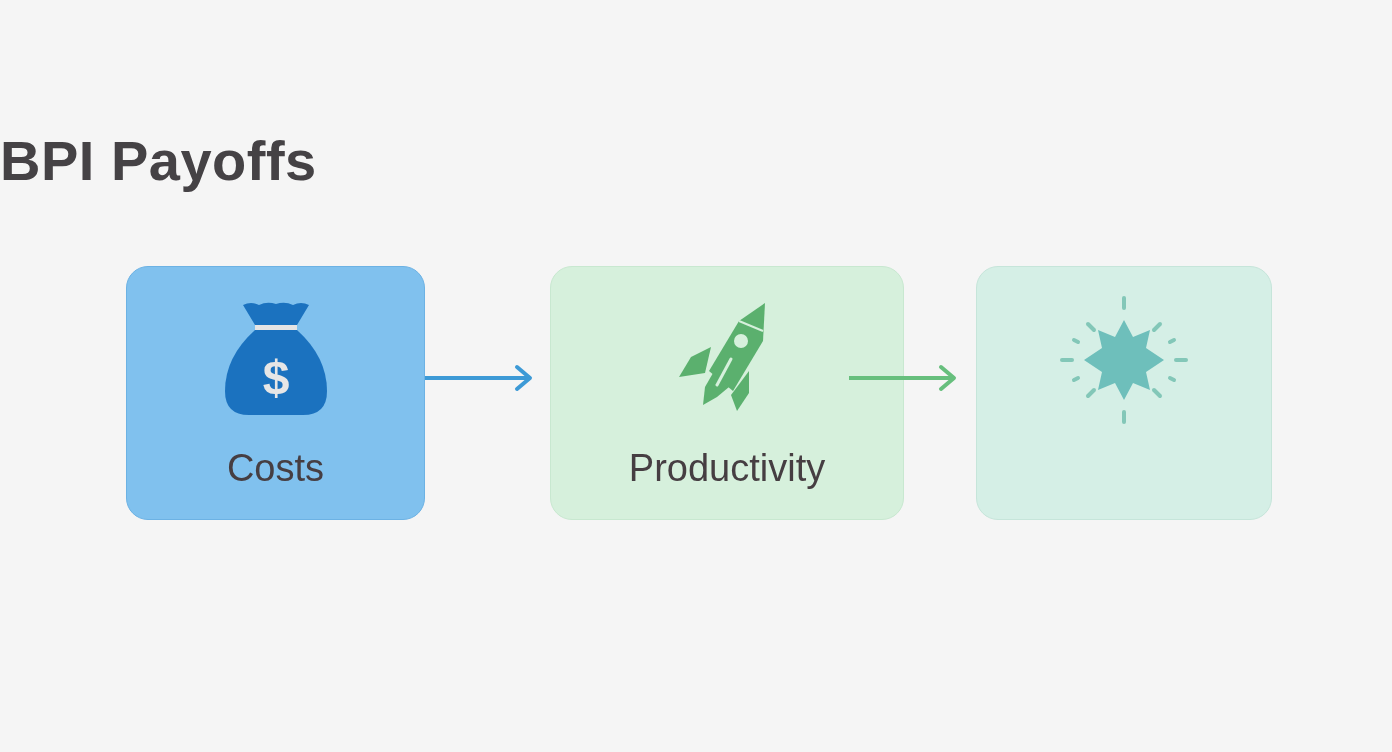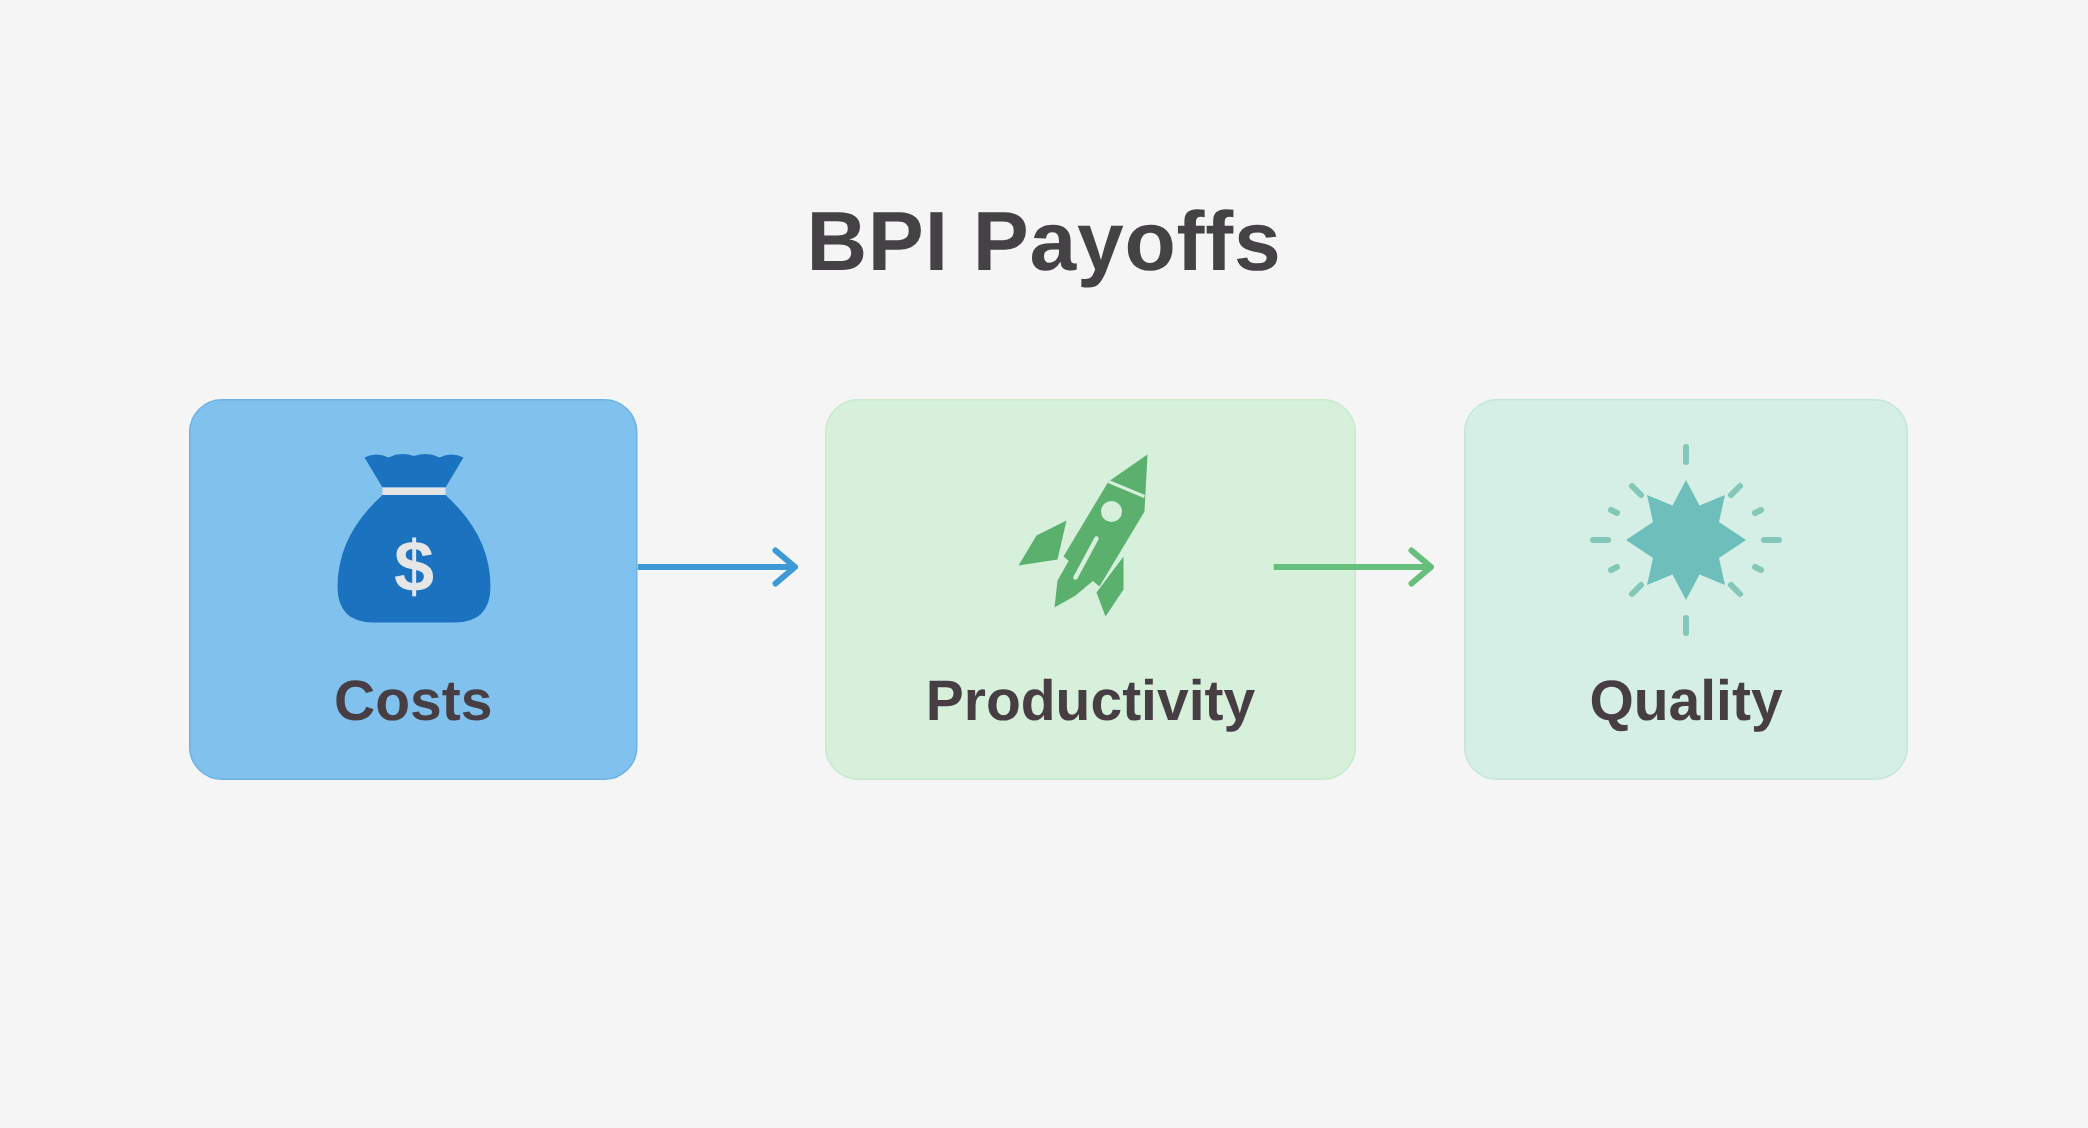--- a/index.html
+++ b/index.html
@@ -4,31 +4,31 @@
 <style>
   html, body { margin: 0; padding: 0; }
   body {
     width: 1392px; height: 752px; overflow: hidden;
     background: #f5f5f5;
     font-family: "Liberation Sans", "DejaVu Sans", sans-serif;
     position: relative;
   }
   .title {
     position: absolute; left: 0; right: 0; top: 128px;
-    text-align: center; font-size: 56px; font-weight: bold;
+    text-align: left; font-size: 56px; font-weight: bold;
     color: #454245; letter-spacing: 0.5px;
   }
   .card {
     position: absolute; top: 266px; height: 254px;
     border-radius: 22px; box-sizing: border-box;
   }
   .card .icon { position: absolute; left: 50%; transform: translateX(-50%); top: 30px; }
   .card .label {
     position: absolute; left: 0; right: 0; top: 180px; text-align: center;
-    font-size: 38px; font-weight: bold; color: #463e42;
+    font-size: 38px; font-weight: normal; color: #463e42;
   }
   .arrow { position: absolute; top: 364px; }
 </style>
 </head>
 <body>
 
 <div class="title">BPI Payoffs</div>
 
 <div class="card" style="left:126px; width:299px; background:#80c1ee; border:1px solid #6cb2e4;">
   <div class="icon" style="top:32px;">
@@ -85,14 +85,13 @@
           <line x1="-36" y1="36" x2="-30" y2="30"></line>
           <line x1="36" y1="36" x2="30" y2="30"></line>
           <line x1="-50" y1="-20" x2="-46" y2="-18"></line>
           <line x1="50" y1="-20" x2="46" y2="-18"></line>
           <line x1="-50" y1="20" x2="-46" y2="18"></line>
           <line x1="50" y1="20" x2="46" y2="18"></line>
         </g>
       </g>
     </svg>
   </div>
-  <div class="label">Quality</div>
 </div>
 
 </body></html>

